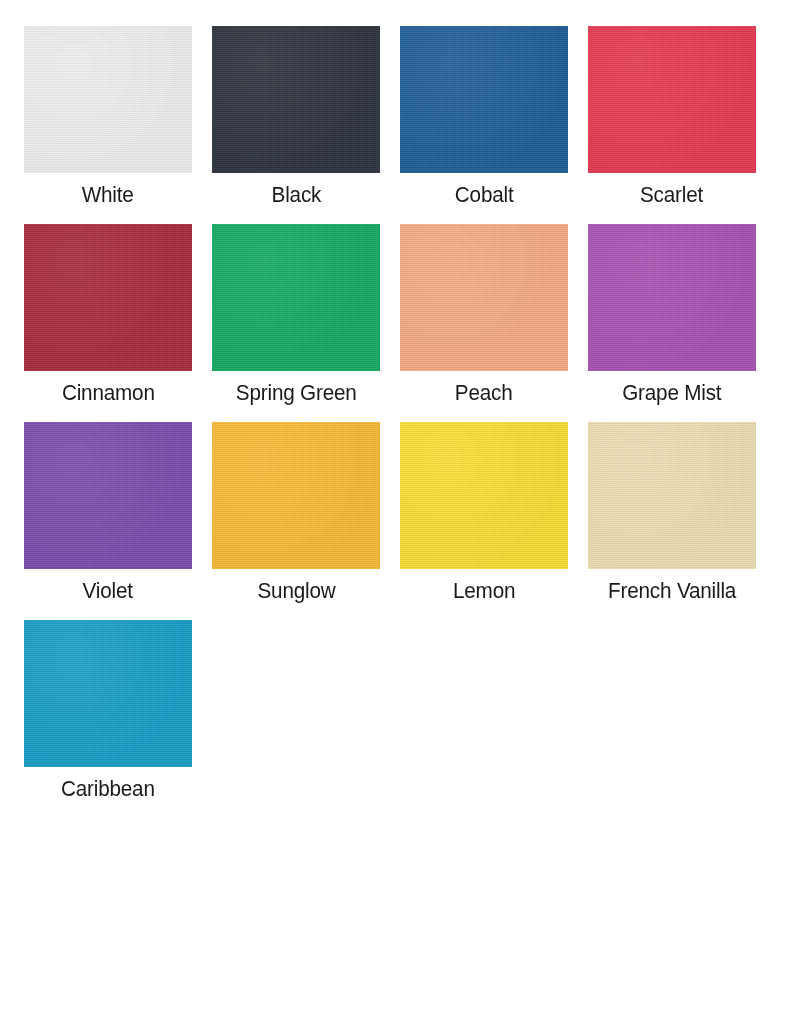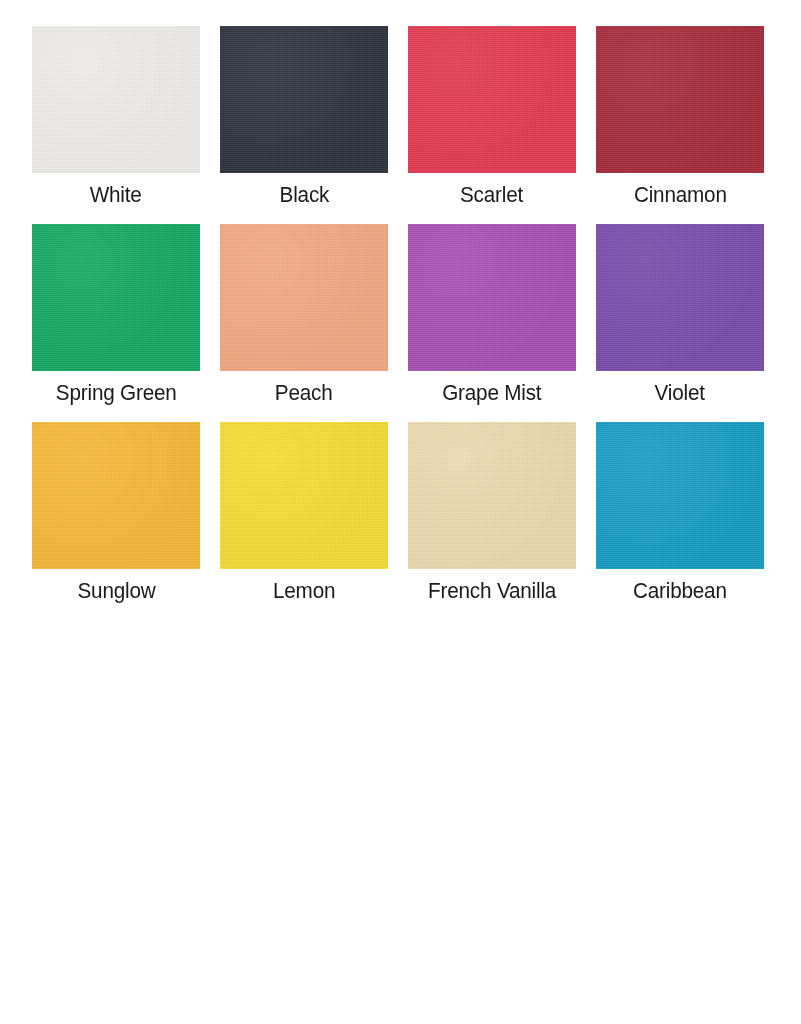--- a/index.html
+++ b/index.html
@@ -9,21 +9,21 @@
   }
   body {
     width: 801px;
     height: 1024px;
     font-family: "Liberation Sans", "DejaVu Sans", sans-serif;
     overflow: hidden;
   }
   #swatch-grid {
     box-sizing: border-box;
     width: 691px;
-    padding: 26px 0 0 32px;
+    padding: 26px 0 0 24px;
     display: grid;
     grid-template-columns: repeat(4, 168px);
     column-gap: 20px;
     row-gap: 16px;
     justify-content: start;
     align-content: start;
   }
   .swatch-cell {
     width: 168px;
     display: flex;
@@ -84,20 +84,24 @@
 <div id="swatch-grid">
     <div class="swatch-cell">
       <div class="swatch-chip" style="background-color: rgb(242, 241, 239);"></div>
       <div class="swatch-label">White</div>
     </div>
     <div class="swatch-cell">
       <div class="swatch-chip" style="background-color: rgb(43, 49, 60);"></div>
       <div class="swatch-label">Black</div>
     </div>
     <div class="swatch-cell">
+      <div class="swatch-chip" style="background-color: rgb(29, 93, 152);"></div>
+      <div class="swatch-label">Cobalt</div>
+    </div>
+    <div class="swatch-cell">
       <div class="swatch-chip" style="background-color: rgb(232, 56, 79);"></div>
       <div class="swatch-label">Scarlet</div>
     </div>
     <div class="swatch-cell">
       <div class="swatch-chip" style="background-color: rgb(169, 41, 58);"></div>
       <div class="swatch-label">Cinnamon</div>
     </div>
     <div class="swatch-cell">
       <div class="swatch-chip" style="background-color: rgb(18, 171, 99);"></div>
       <div class="swatch-label">Spring Green</div>

